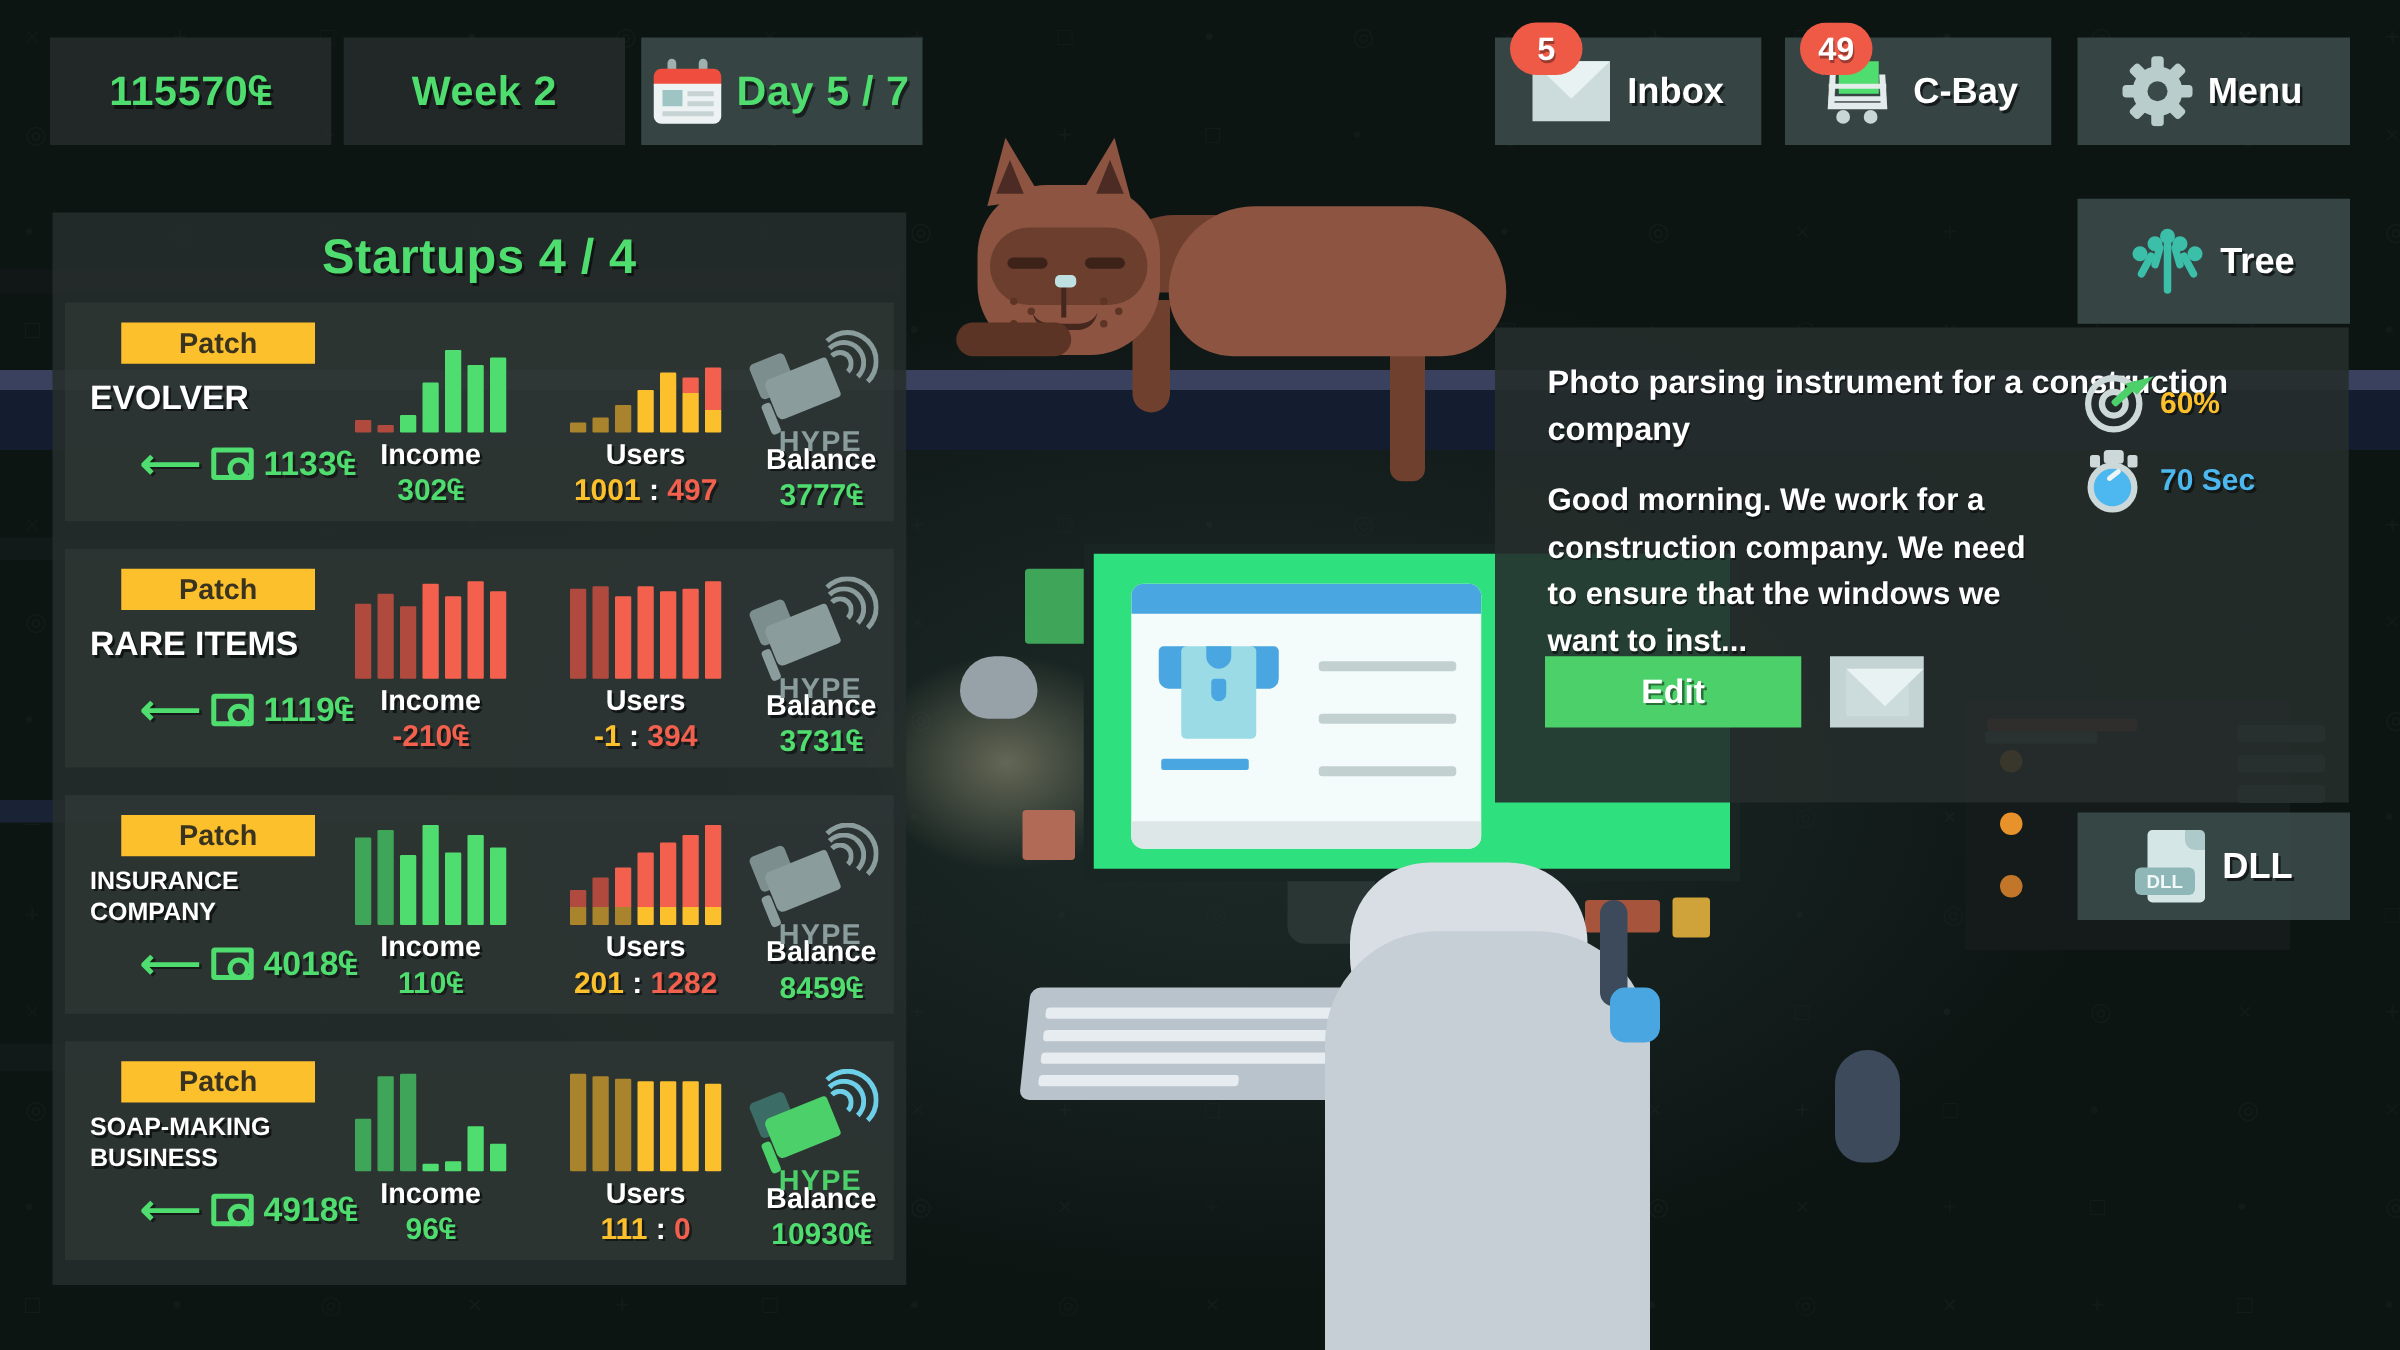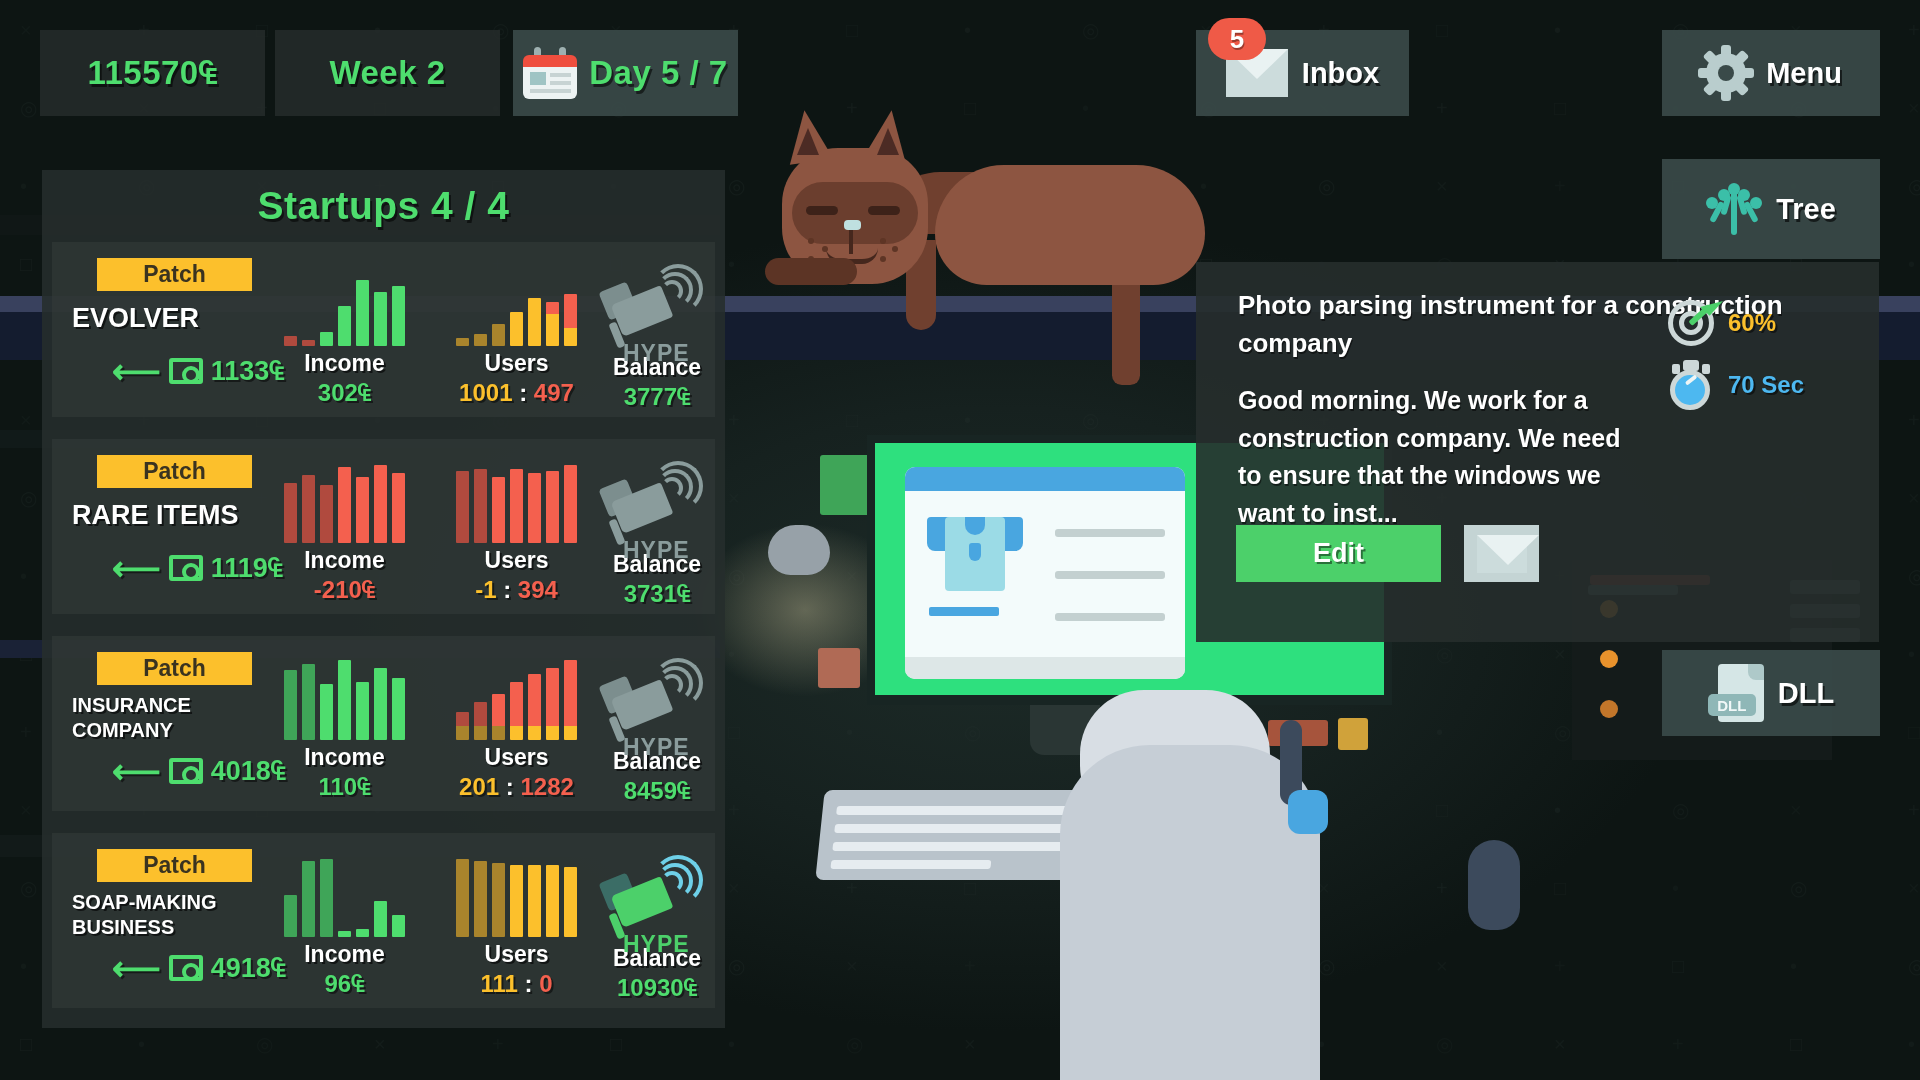--- a/index.html
+++ b/index.html
@@ -735,20 +735,33 @@
     </span>
     <span class="hud-green">Day 5 / 7</span>
   </div>
 
   <div class="panel topbtn" id="inbox-btn">
     <span class="badge">5</span>
     <span class="envelope"></span>
     <span class="hud-white navlabel">Inbox</span>
   </div>
 
+  <div class="panel topbtn" id="cbay-btn">
+    <span class="badge">49</span>
+    <span class="cart">
+      <span class="cart-handle"></span>
+      <span class="cart-box"></span>
+      <span class="cart-basket"></span>
+      <span class="cart-stripe" style="top:20px"></span>
+      <span class="cart-stripe" style="top:30px"></span>
+      <span class="cart-wheel" style="left:14px"></span>
+      <span class="cart-wheel" style="left:36px"></span>
+    </span>
+    <span class="hud-white navlabel">C-Bay</span>
+  </div>
 
   <div class="panel topbtn" id="menu-btn">
     <span class="gear">
       <span class="gear-t" style="transform:rotate(0deg)"></span>
       <span class="gear-t" style="transform:rotate(45deg)"></span>
       <span class="gear-t" style="transform:rotate(90deg)"></span>
       <span class="gear-t" style="transform:rotate(135deg)"></span>
       <span class="gear-core"></span>
       <span class="gear-hole"></span>
     </span>

